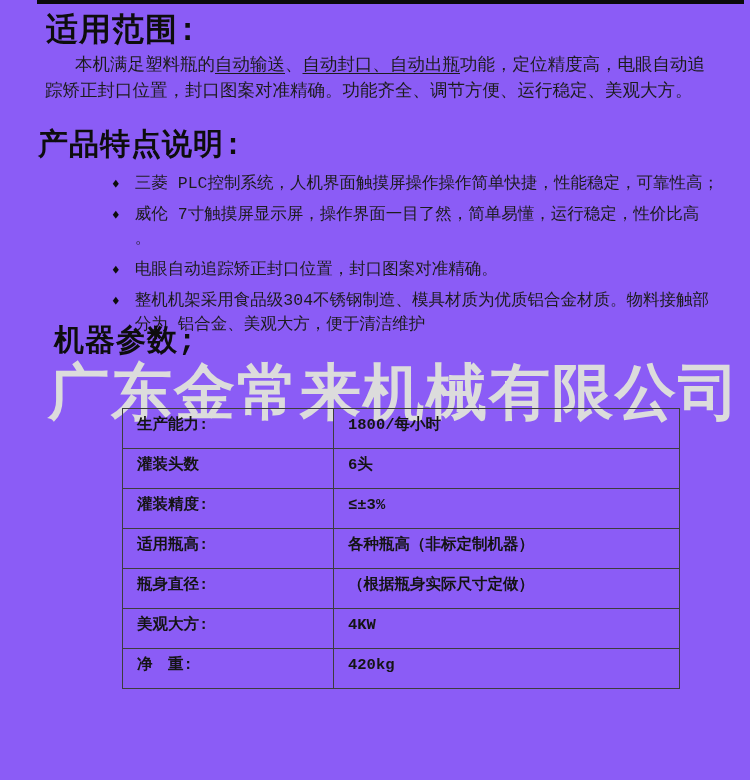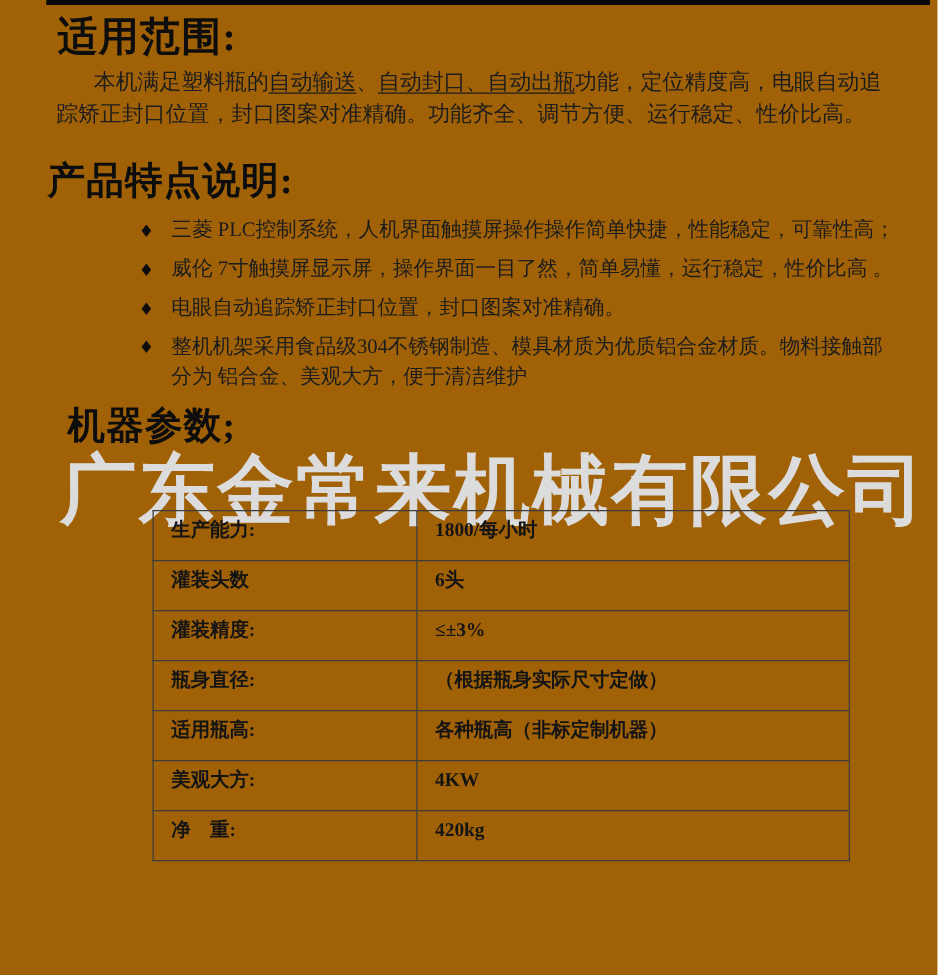--- a/index.html
+++ b/index.html
@@ -1,21 +1,21 @@
 <!DOCTYPE html>
 <html><head>
 <meta charset="utf-8">
 <style>
   * { margin:0; padding:0; box-sizing:border-box; }
   html,body { background:#ffffff; }
   .page {
     position:relative;
     width:750px; height:780px;
-    background:#a16207;
-    font-family:Liberation Serif, serif;
+    background:#8b5cf6;
+    font-family:Liberation Mono, monospace;
     overflow:hidden;
     color:#141414;
   }
   .top-bar {
     position:absolute; top:0; left:37px; width:707px; height:4px;
     background:#0a0a0a;
   }
   .h-scope {
     position:absolute; top:8px; left:46px;
     font-size:32px; font-weight:900; letter-spacing:1px; color:#0d0d0d;
@@ -68,21 +68,21 @@
 </style>
 </head>
 <body>
 
 <div class="page">
 
   <div class="top-bar"></div>
 
   <h1 class="h-scope">适用范围:</h1>
 
-  <p class="scope-para"><span>本机满足塑料瓶的</span><span class="u">自动输送</span><span>、</span><span class="u">自动封口、自动出瓶</span><span>功能，定位精度高，电眼自动追踪矫正封口位置，封口图案对准精确。功能齐全、调节方便、运行稳定、性价比高。</span></p>
+  <p class="scope-para"><span>本机满足塑料瓶的</span><span class="u">自动输送</span><span>、</span><span class="u">自动封口、自动出瓶</span><span>功能，定位精度高，电眼自动追踪矫正封口位置，封口图案对准精确。功能齐全、调节方便、运行稳定、美观大方。</span></p>
 
   <h2 class="h-features">产品特点说明:</h2>
 
   <ul class="features">
     <li class="feature">
       <span class="diamond">◆</span>
       <span>三菱 PLC控制系统，人机界面触摸屏操作操作简单快捷，性能稳定，可靠性高；</span>
     </li>
     <li class="feature">
       <span class="diamond">◆</span>
@@ -110,26 +110,26 @@
       </tr>
       <tr>
         <td class="lbl">灌装头数</td>
         <td class="val">6头</td>
       </tr>
       <tr>
         <td class="lbl">灌装精度:</td>
         <td class="val">≤±3%</td>
       </tr>
       <tr>
+        <td class="lbl">适用瓶高:</td>
+        <td class="val">各种瓶高（非标定制机器）</td>
+      </tr>
+      <tr>
         <td class="lbl">瓶身直径:</td>
         <td class="val">（根据瓶身实际尺寸定做）</td>
-      </tr>
-      <tr>
-        <td class="lbl">适用瓶高:</td>
-        <td class="val">各种瓶高（非标定制机器）</td>
       </tr>
       <tr>
         <td class="lbl">美观大方:</td>
         <td class="val">4KW</td>
       </tr>
       <tr>
         <td class="lbl">净　重:</td>
         <td class="val">420kg</td>
       </tr>
     </tbody>

